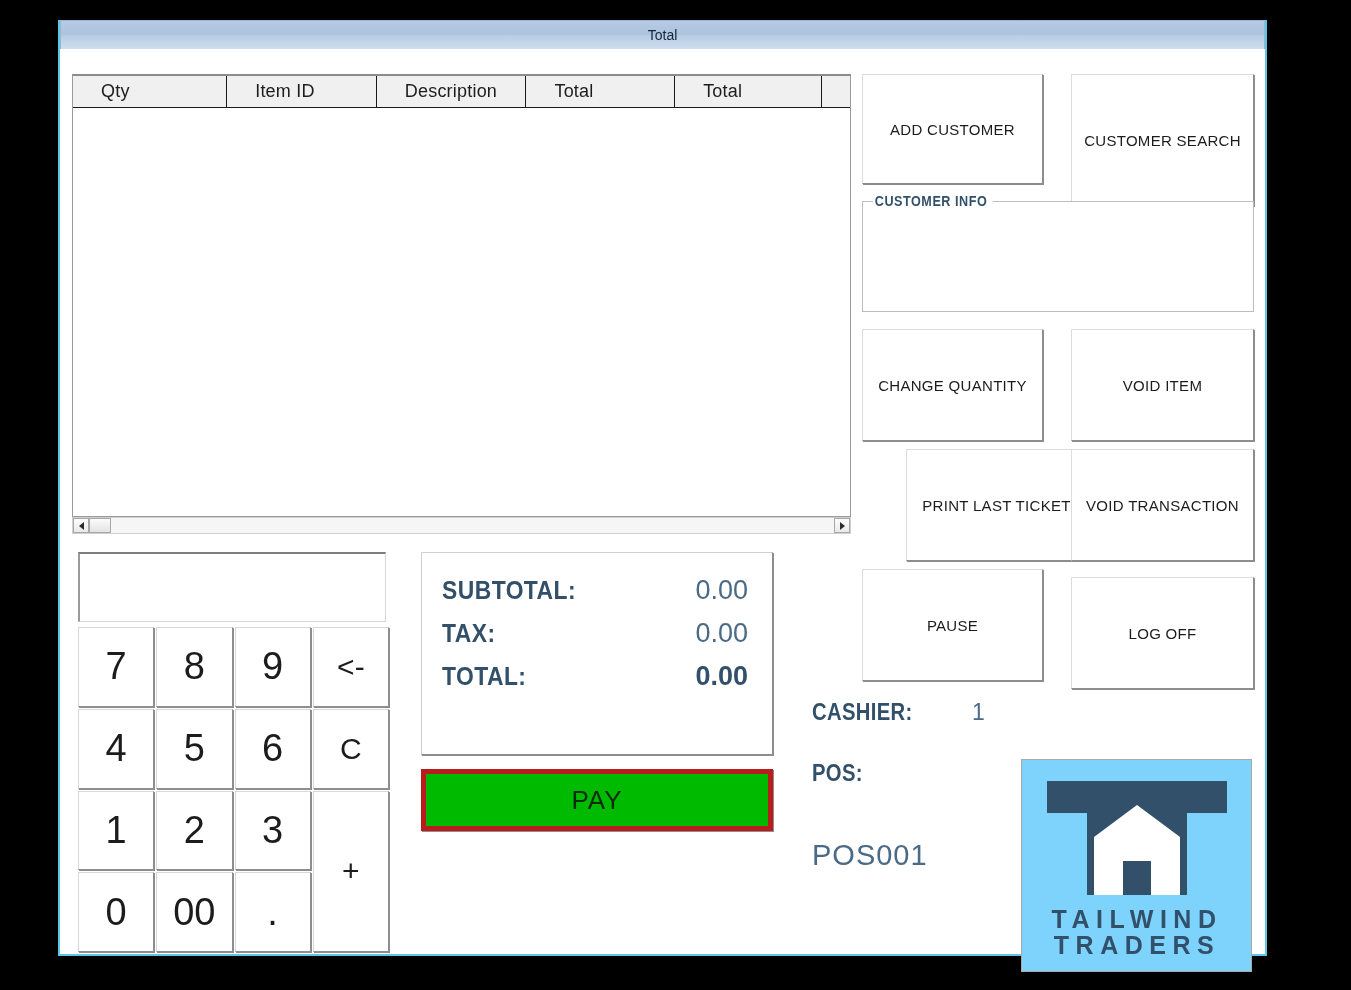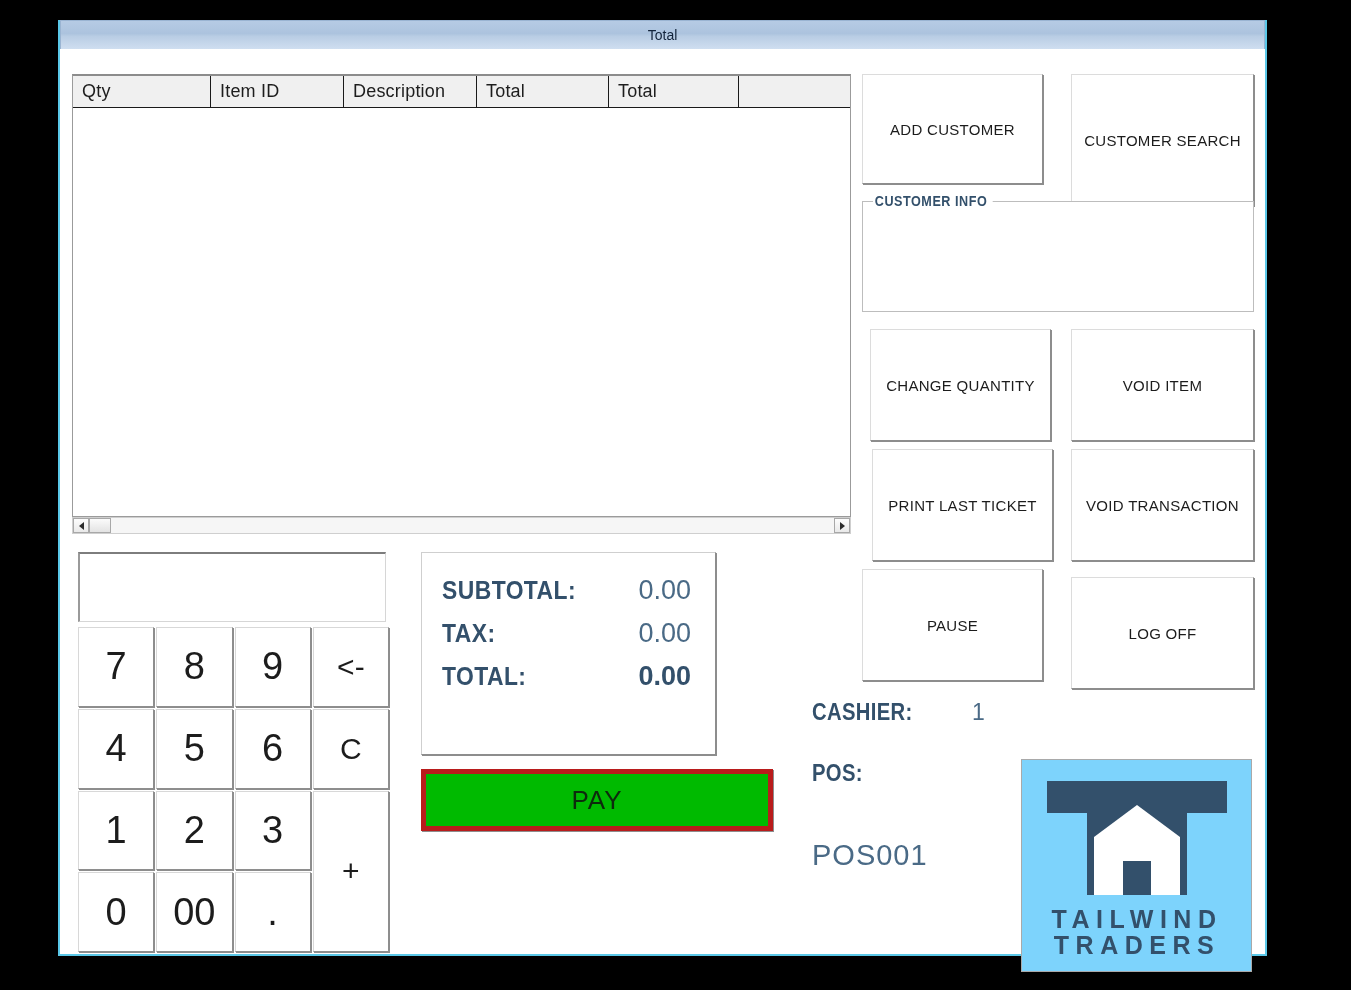--- a/index.html
+++ b/index.html
@@ -56,27 +56,26 @@
   }
   #grid-header {
     display: flex;
     height: 32px;
     background: #f0f0f0;
     border-bottom: 1px solid #1a1a1a;
   }
   #grid-header .col {
     border-right: 1px solid #1a1a1a;
     display: flex; align-items: center;
-    padding-left: 9px;
     font-size: 18px;
     color: #1d1d1d;
     font-weight: 300;
     letter-spacing: 0.2px;
     font-family: "Liberation Sans", sans-serif;
-    overflow: hidden; white-space: nowrap;
+    overflow: hidden; white-space: nowrap; margin-left: 28px;
   }
   #grid-header .col:last-child { border-right: none; }
   #grid-body {
     height: calc(100% - 32px);
     background: #ffffff;
   }
 
   
   #grid-hscroll {
     position: absolute;
@@ -141,21 +140,21 @@
     cursor: pointer;
     user-select: none;
   }
   .key.span2 { grid-row: span 2; font-size: 30px; }
   .key.op { font-size: 30px; }
 
   
   #totals-panel {
     position: absolute;
     left: 361px; top: 503px;
-    width: 295px; height: 203px;
+    width: 352px; height: 203px;
     background: #ffffff;
     border: 1px solid #cfcfcf;
     border-right-color: #8d8d8d;
     border-bottom-color: #8d8d8d;
     box-shadow: 1px 1px 0 0 #8d8d8d;
     padding: 22px 24px 0 20px;
   }
   .total-row {
     display: flex; align-items: baseline; justify-content: space-between;
     margin-bottom: 12px;
@@ -207,23 +206,23 @@
     font-weight: 300;
     color: #1c1c1c;
     letter-spacing: 0.3px;
     text-align: center;
     cursor: pointer;
     user-select: none;
     font-family: "Liberation Sans", sans-serif;
   }
   #btn-add-customer      { left: 802px; top: 25px;  width: 181px; height: 110px; }
   #btn-customer-search   { left: 1011px; top: 25px; width: 183px; height: 132px; }
-  #btn-change-quantity   { left: 802px; top: 280px;  width: 181px; height: 112px; margin-left: 8px; }
+  #btn-change-quantity   { left: 802px; top: 280px;  width: 181px; height: 112px; }
   #btn-void-item         { left: 1011px; top: 280px; width: 183px; height: 112px; }
-  #btn-print-last-ticket { left: 812px; top: 400px;  width: 181px; height: 112px; }
+  #btn-print-last-ticket { left: 846px; top: 400px;  width: 181px; height: 112px; }
   #btn-void-transaction  { left: 1011px; top: 400px; width: 183px; height: 112px; }
   #btn-pause             { left: 802px; top: 520px;  width: 181px; height: 112px; }
   #btn-log-off           { left: 1011px; top: 520px; width: 183px; height: 112px; margin-top: 8px; }
 
   
   #customer-info-group {
     position: absolute;
     left: 802px; top: 152px;
     width: 392px; height: 111px;
     border: 1px solid #bdbdbd;

